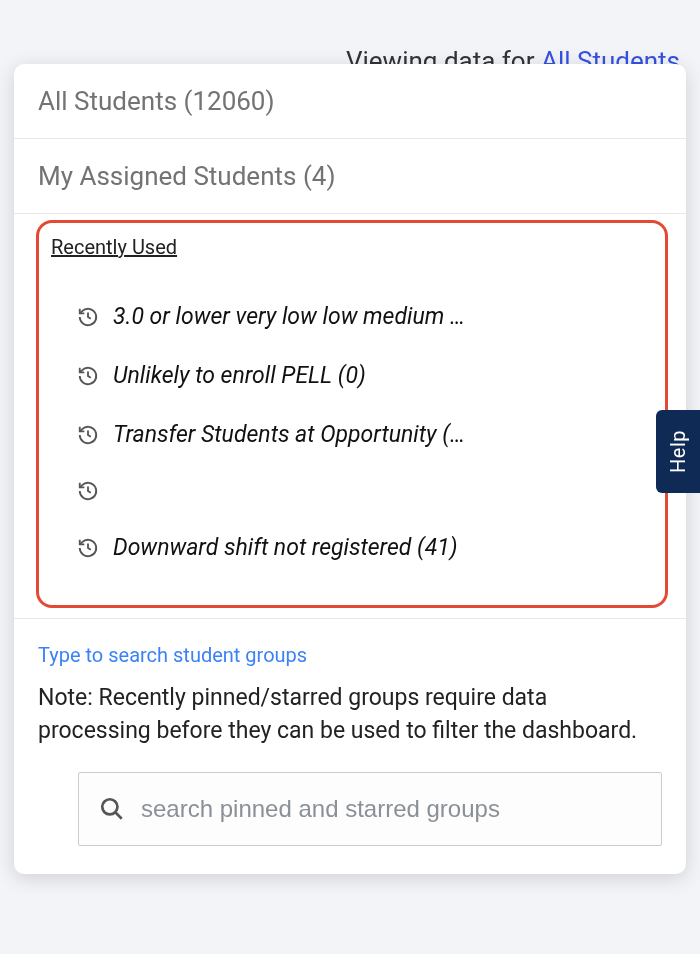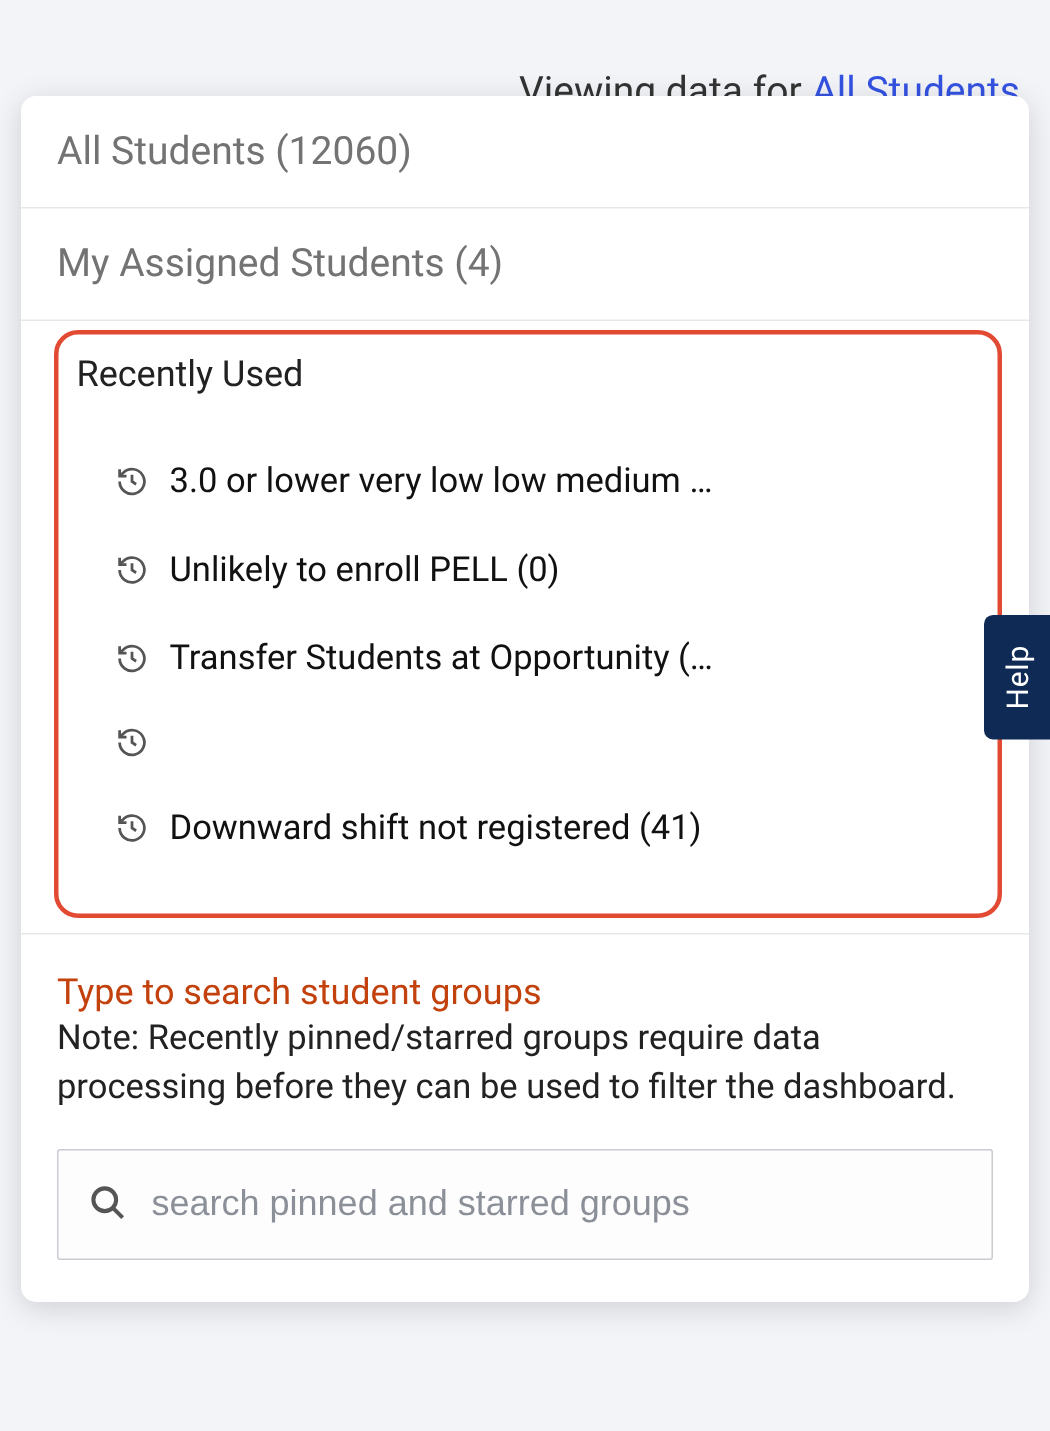--- a/index.html
+++ b/index.html
@@ -45,74 +45,78 @@
       border-bottom: 1px solid #e5e7eb;
       cursor: pointer;
     }
     .highlight-box {
       border: 3px solid #e34a33;
       border-radius: 16px;
       margin: 6px 18px 10px 22px;
       padding: 12px 10px 28px 10px;
     }
     .section-heading {
-      font-size: 24px;
+      font-size: 20px;
       color: #222;
       margin-bottom: 28px;
       margin-left: 2px;
+      text-decoration: underline;
     }
     .recent-list {
       list-style: none;
     }
     .recent-item {
       display: flex;
       align-items: center;
       gap: 14px;
       padding: 16px 6px 16px 28px;
       font-size: 23px;
       color: #111;
       cursor: pointer;
       white-space: nowrap;
       overflow: hidden;
+      font-style: italic;
     }
     .recent-item .label {
       overflow: hidden;
       text-overflow: ellipsis;
     }
     .history-icon {
       flex-shrink: 0;
       width: 22px;
       height: 22px;
     }
     .divider {
       height: 1px;
       background: #e5e7eb;
       margin: 10px 0 0 0;
     }
     .search-section {
       padding: 24px 24px 28px 24px;
     }
     .search-heading {
-      font-size: 24px;
-      color: #c2410c;
-      margin-bottom: 0;
+      font-size: 20px;
+      color: #3b82f6;
+      margin-bottom: 14px;
     }
     .search-note {
       font-size: 23px;
       color: #222;
       line-height: 1.45;
       margin-bottom: 24px;
     }
     .search-box {
       display: flex;
+      align-items: center;
       gap: 16px;
       border: 1px solid #c9ccd1;
       background: #fdfdfd;
       padding: 22px 20px;
       border-radius: 2px;
+      margin-left: 40px;
     }
     .search-box input {
       border: none;
       outline: none;
       font-size: 24px;
       color: #333;
       width: 100%;
       background: transparent;
     }
     .search-box input::placeholder {

